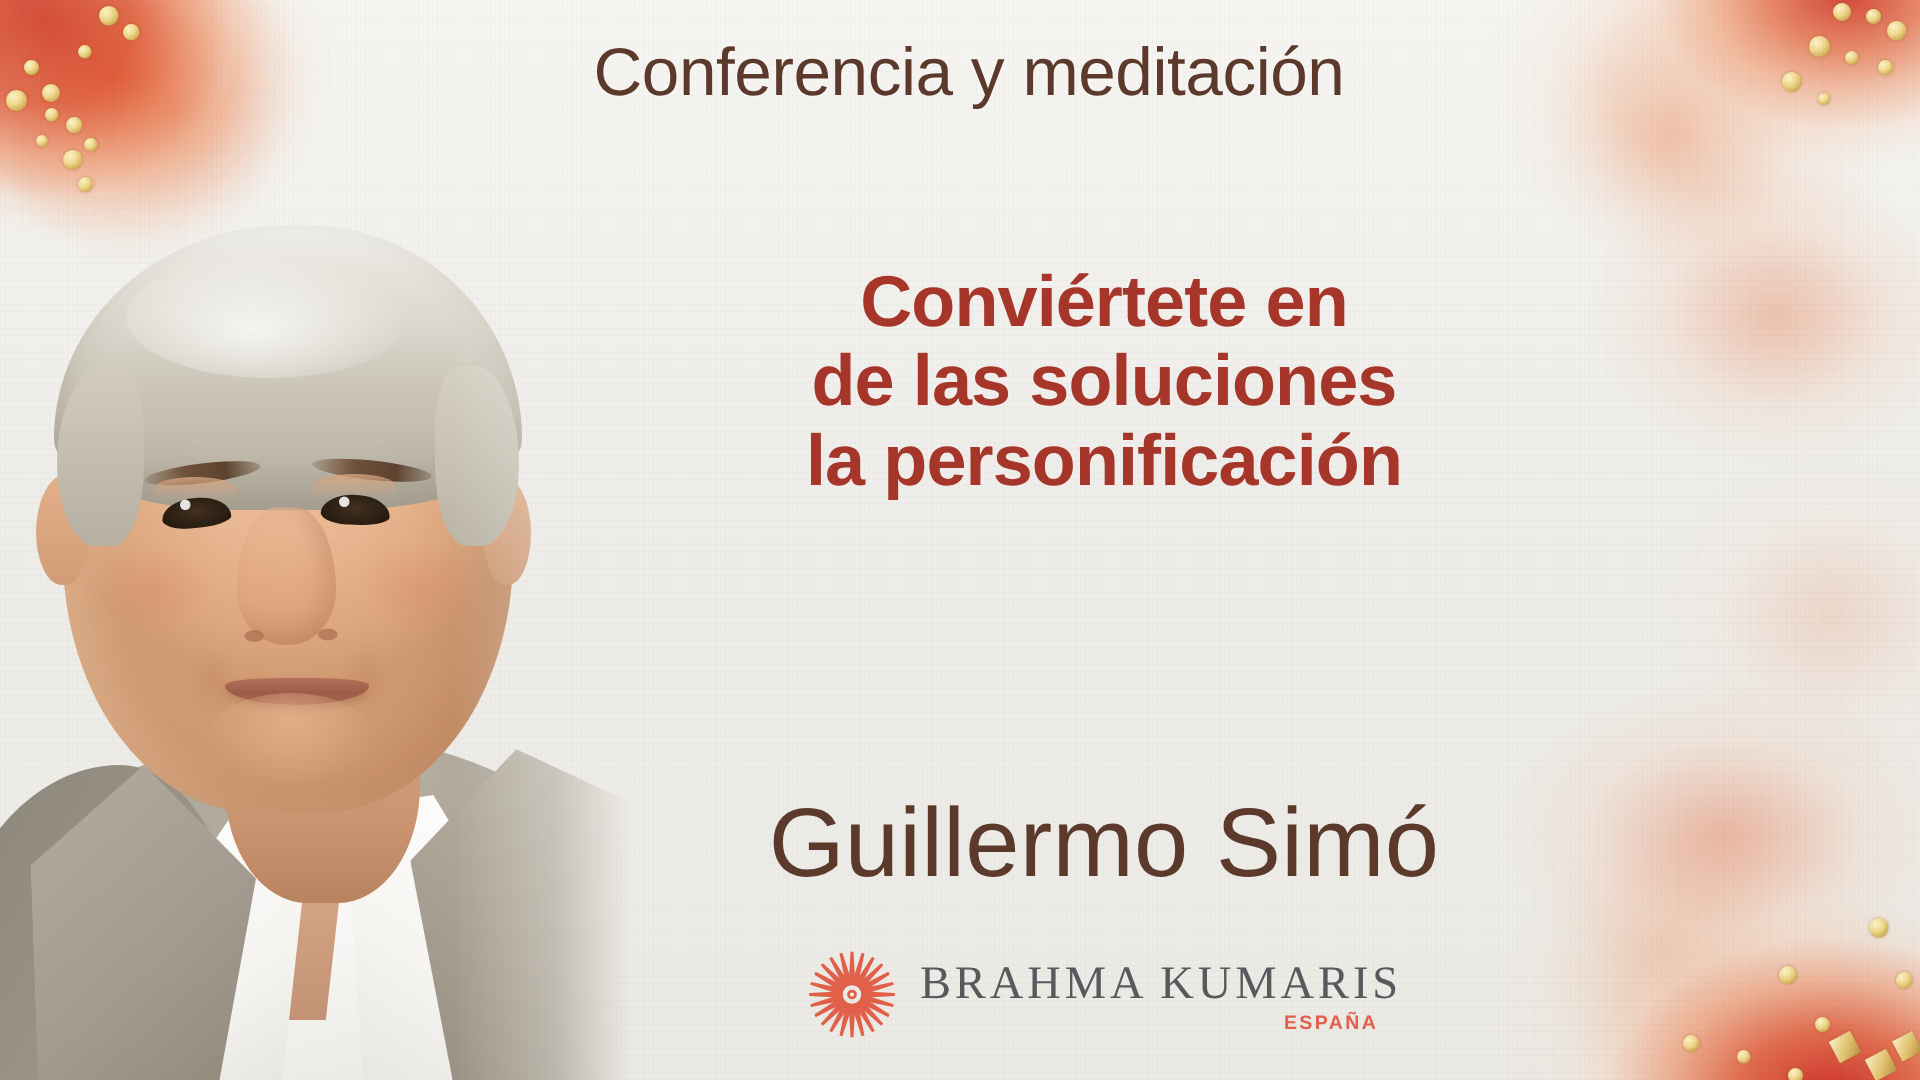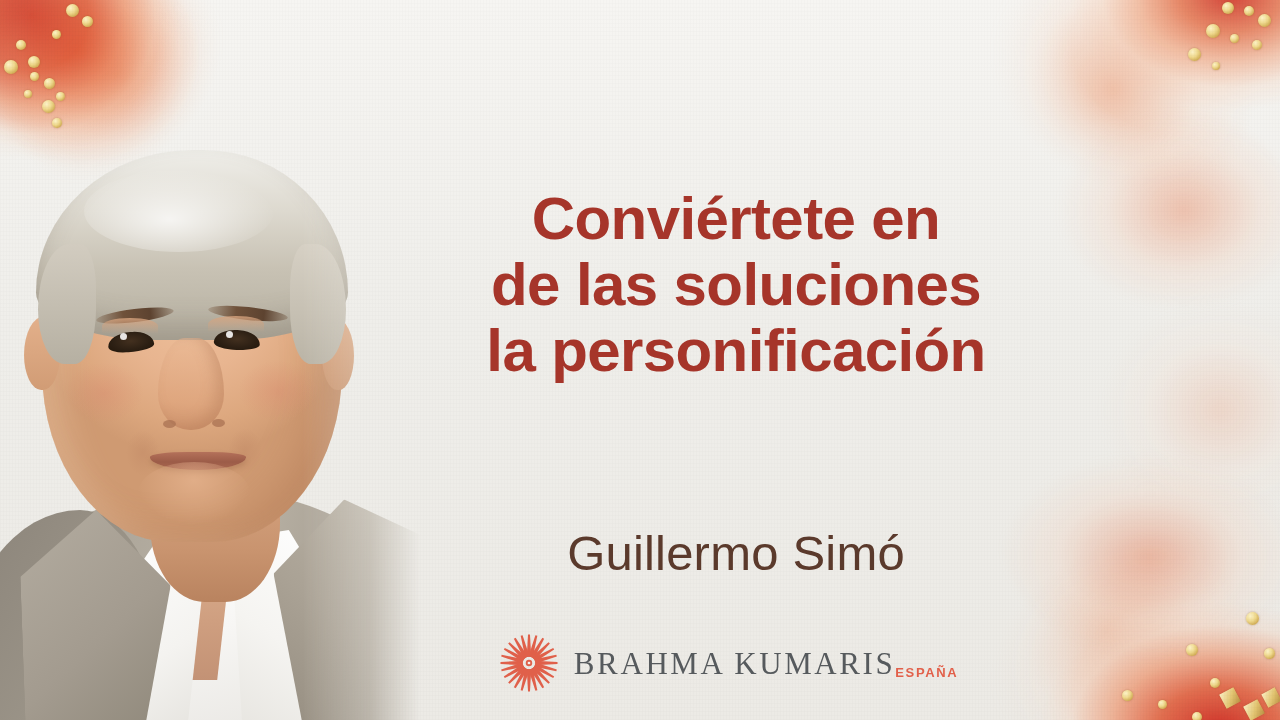--- a/index.html
+++ b/index.html
@@ -245,40 +245,40 @@
   
   .content{position:absolute;inset:0;}
   .eyebrow{
     position:absolute;top:24px;left:0;right:0;text-align:center;
     padding-left:12px;
     font-size:45px;line-height:1.06;font-weight:400;
     color:#5b3a2c;letter-spacing:-0.3px;
     text-shadow:0 1px 2px rgba(255,255,255,.55);
   }
   .title{
-    position:absolute;top:186px;left:404px;width:664px;
+    position:absolute;top:176px;left:404px;width:664px;
     text-align:center;
-    font-size:60px;line-height:1.10;font-weight:700;
+    font-size:48px;line-height:1.10;font-weight:700;
     color:#a6352a;letter-spacing:-0.6px;
   }
   .title .line{display:block;white-space:nowrap;}
   .speaker{
     position:absolute;top:527px;left:404px;width:664px;
     text-align:center;
-    font-size:49px;line-height:1.08;font-weight:400;
+    font-size:65px;line-height:1.08;font-weight:400;
     color:#5b3a2c;letter-spacing:0.2px;
   }
 
   
   .logo{
     position:absolute;left:404px;top:620px;width:664px;height:86px;
     display:flex;align-items:center;justify-content:center;gap:14px;
   }
   .logo-mark{width:62px;height:62px;flex:0 0 auto;}
-  .logo-text{display:flex;flex-direction:row;align-items:flex-end;line-height:1;}
+  .logo-text{display:flex;flex-direction:column;align-items:flex-end;line-height:1;}
   .logo-name{
     font-family:"Liberation Serif","DejaVu Serif",serif;
     font-size:31px;letter-spacing:2.6px;color:#565a5d;font-weight:400;
     white-space:nowrap;
   }
   .logo-sub{
     font-size:13px;letter-spacing:1.6px;color:#e2604a;font-weight:700;
     margin-top:5px;margin-right:16px;
   }
 </style>
@@ -363,20 +363,21 @@
       <div class="p-nostrilR"></div>
       <div class="p-smileL"></div>
       <div class="p-smileR"></div>
       <div class="p-mouth"></div>
       <div class="p-chin"></div>
     </div>
   </div>
 
   <div class="content">
 
+    <div class="eyebrow">Conferencia y meditación</div>
 
     <div class="title">
       <span class="line">Conviértete en</span>
       <span class="line">de las soluciones</span>
       <span class="line">la personificación</span>
     </div>
 
     <div class="speaker">Guillermo Simó</div>
 
     <div class="logo">

